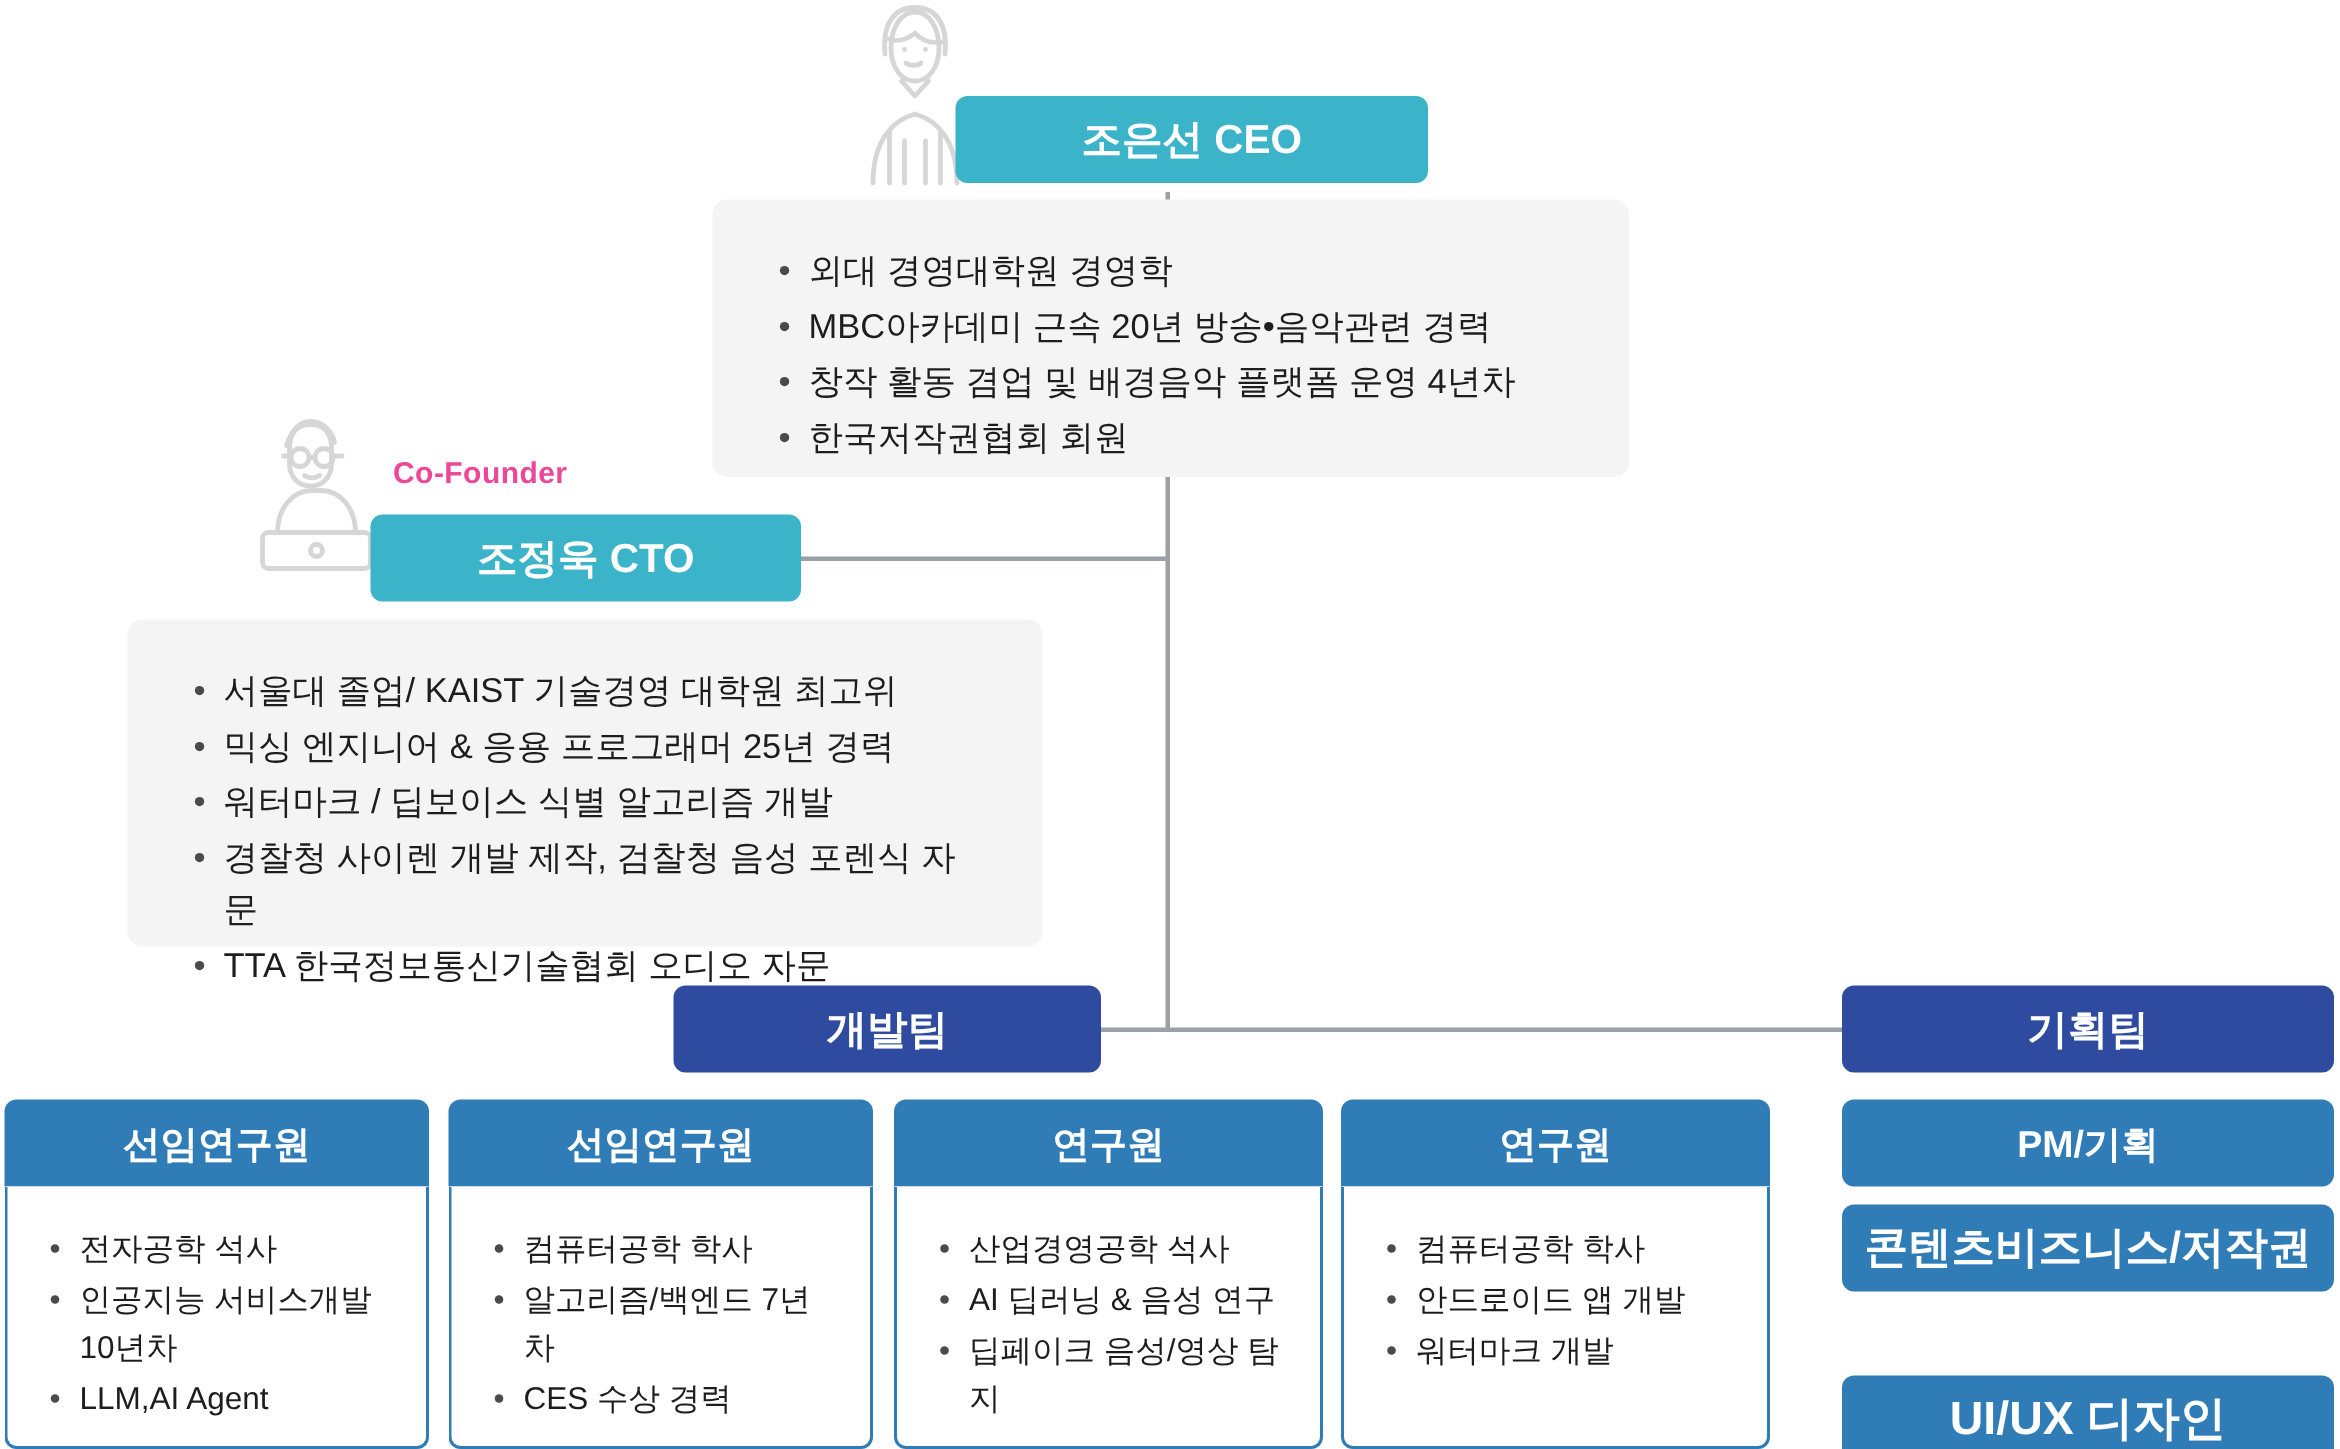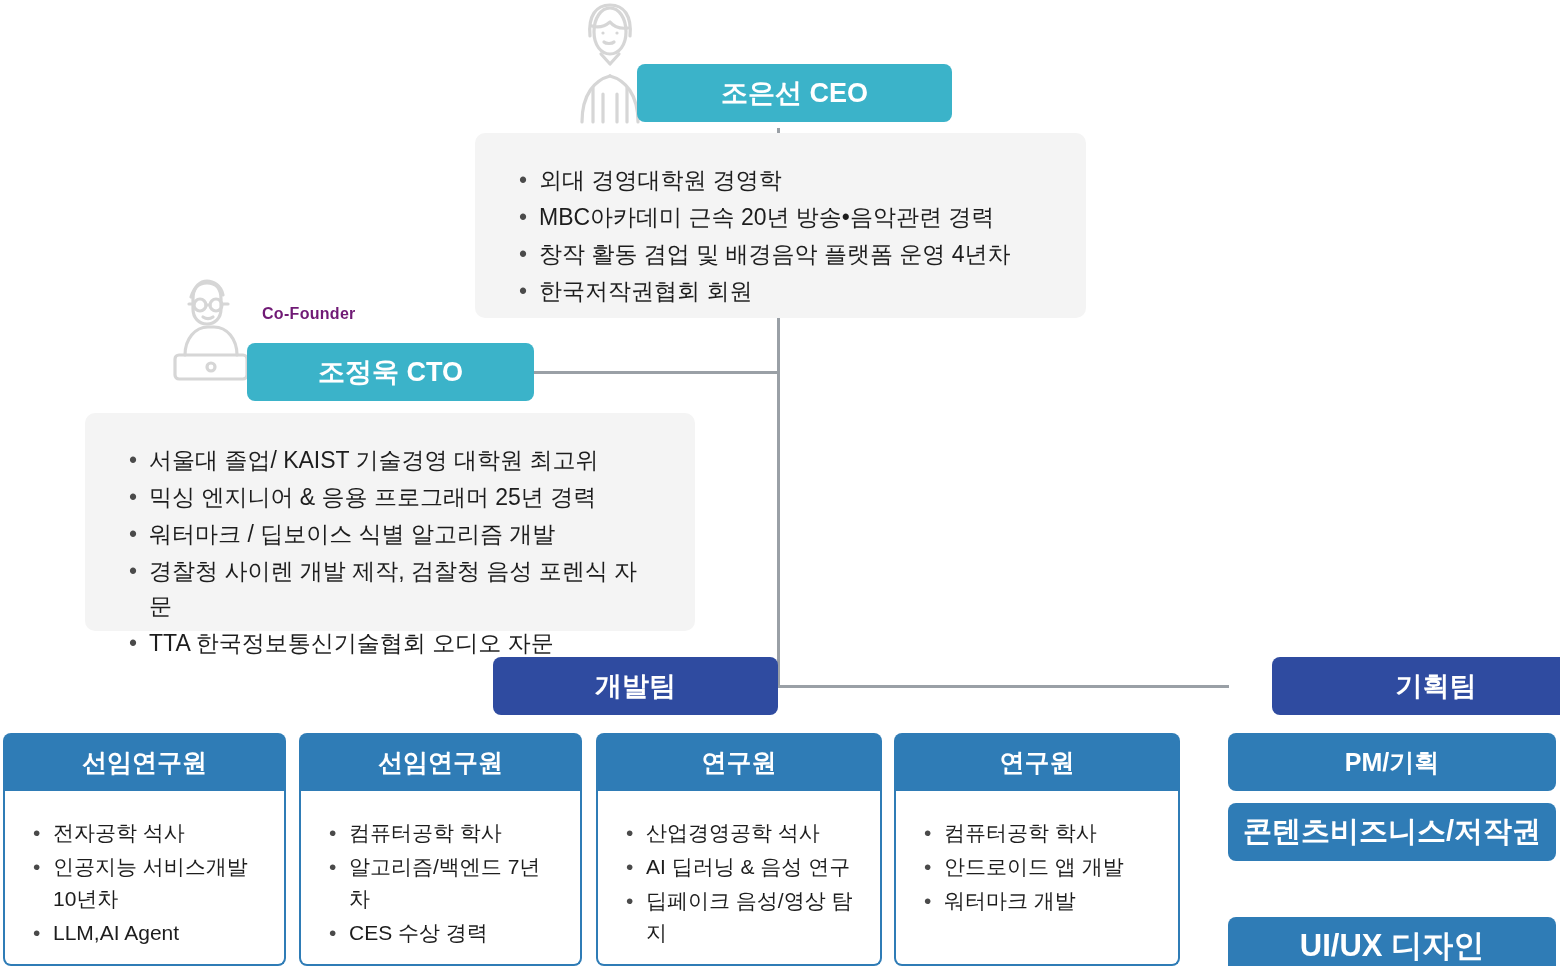--- a/index.html
+++ b/index.html
@@ -29,21 +29,21 @@
     display: flex;
     align-items: center;
     justify-content: center;
     color: #ffffff;
     font-weight: bold;
     border-radius: 8px;
     box-sizing: border-box;
     text-align: center;
   }
   .chip-teal { background: #3bb3c9; }
-  .chip-navy { background: #2f4ba0; margin-left: 44px; }
+  .chip-navy { background: #2f4ba0; }
   .chip-blue { background: #2f7cb6; }
 
   
   .card {
     position: absolute;
     background: #f4f4f4;
     border-radius: 10px;
     box-sizing: border-box;
     padding: 18px 26px 18px 30px;
   }
@@ -73,23 +73,23 @@
     top: 0;
     color: #4a4a4a;
   }
 
   .big-card li { font-size: 23px; }
   .small-card li { font-size: 21px; padding-left: 20px; }
 
   
   .cofounder-label {
     position: absolute;
-    color: #701a75;
+    color: #ec4899;
     font-weight: bold;
-    font-size: 16px;
+    font-size: 20px;
     letter-spacing: .3px;
   }
 
   
   .avatar { position: absolute; }
 </style>
 </head>
 <body>
 
 <div id="root">

